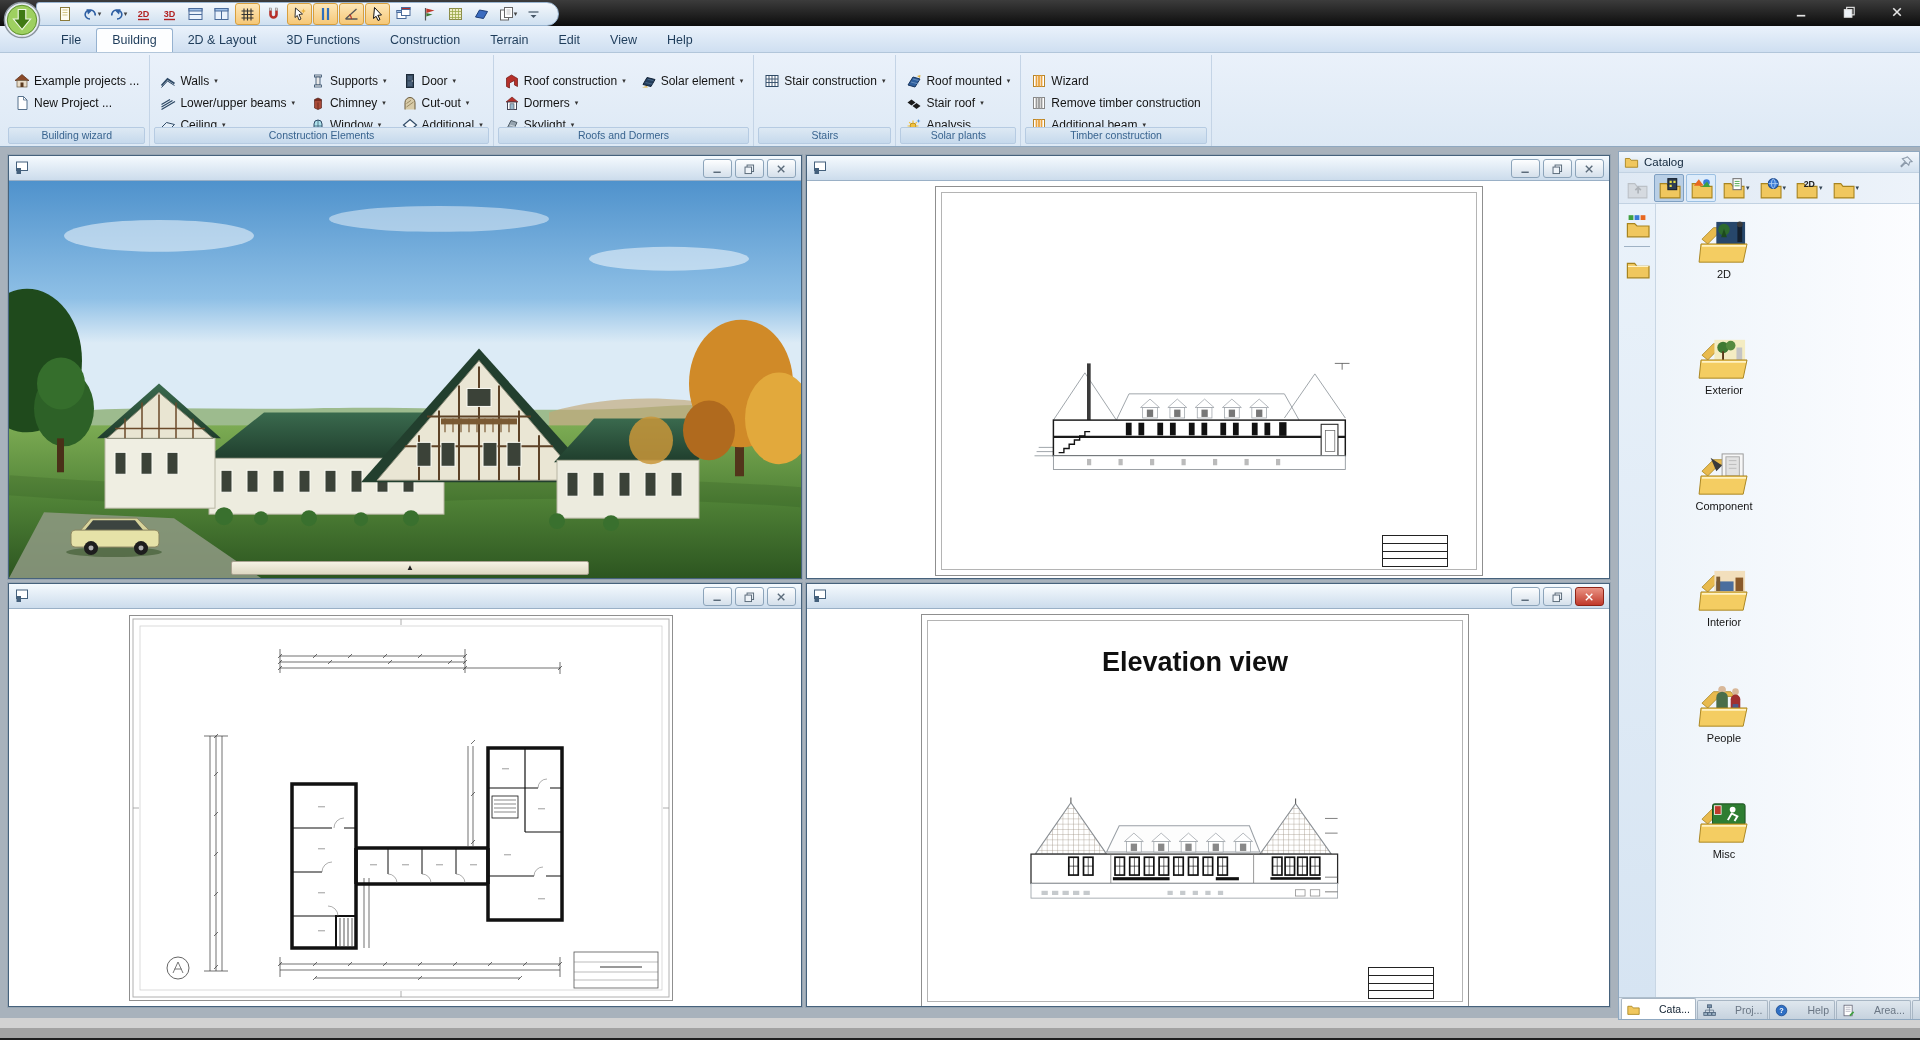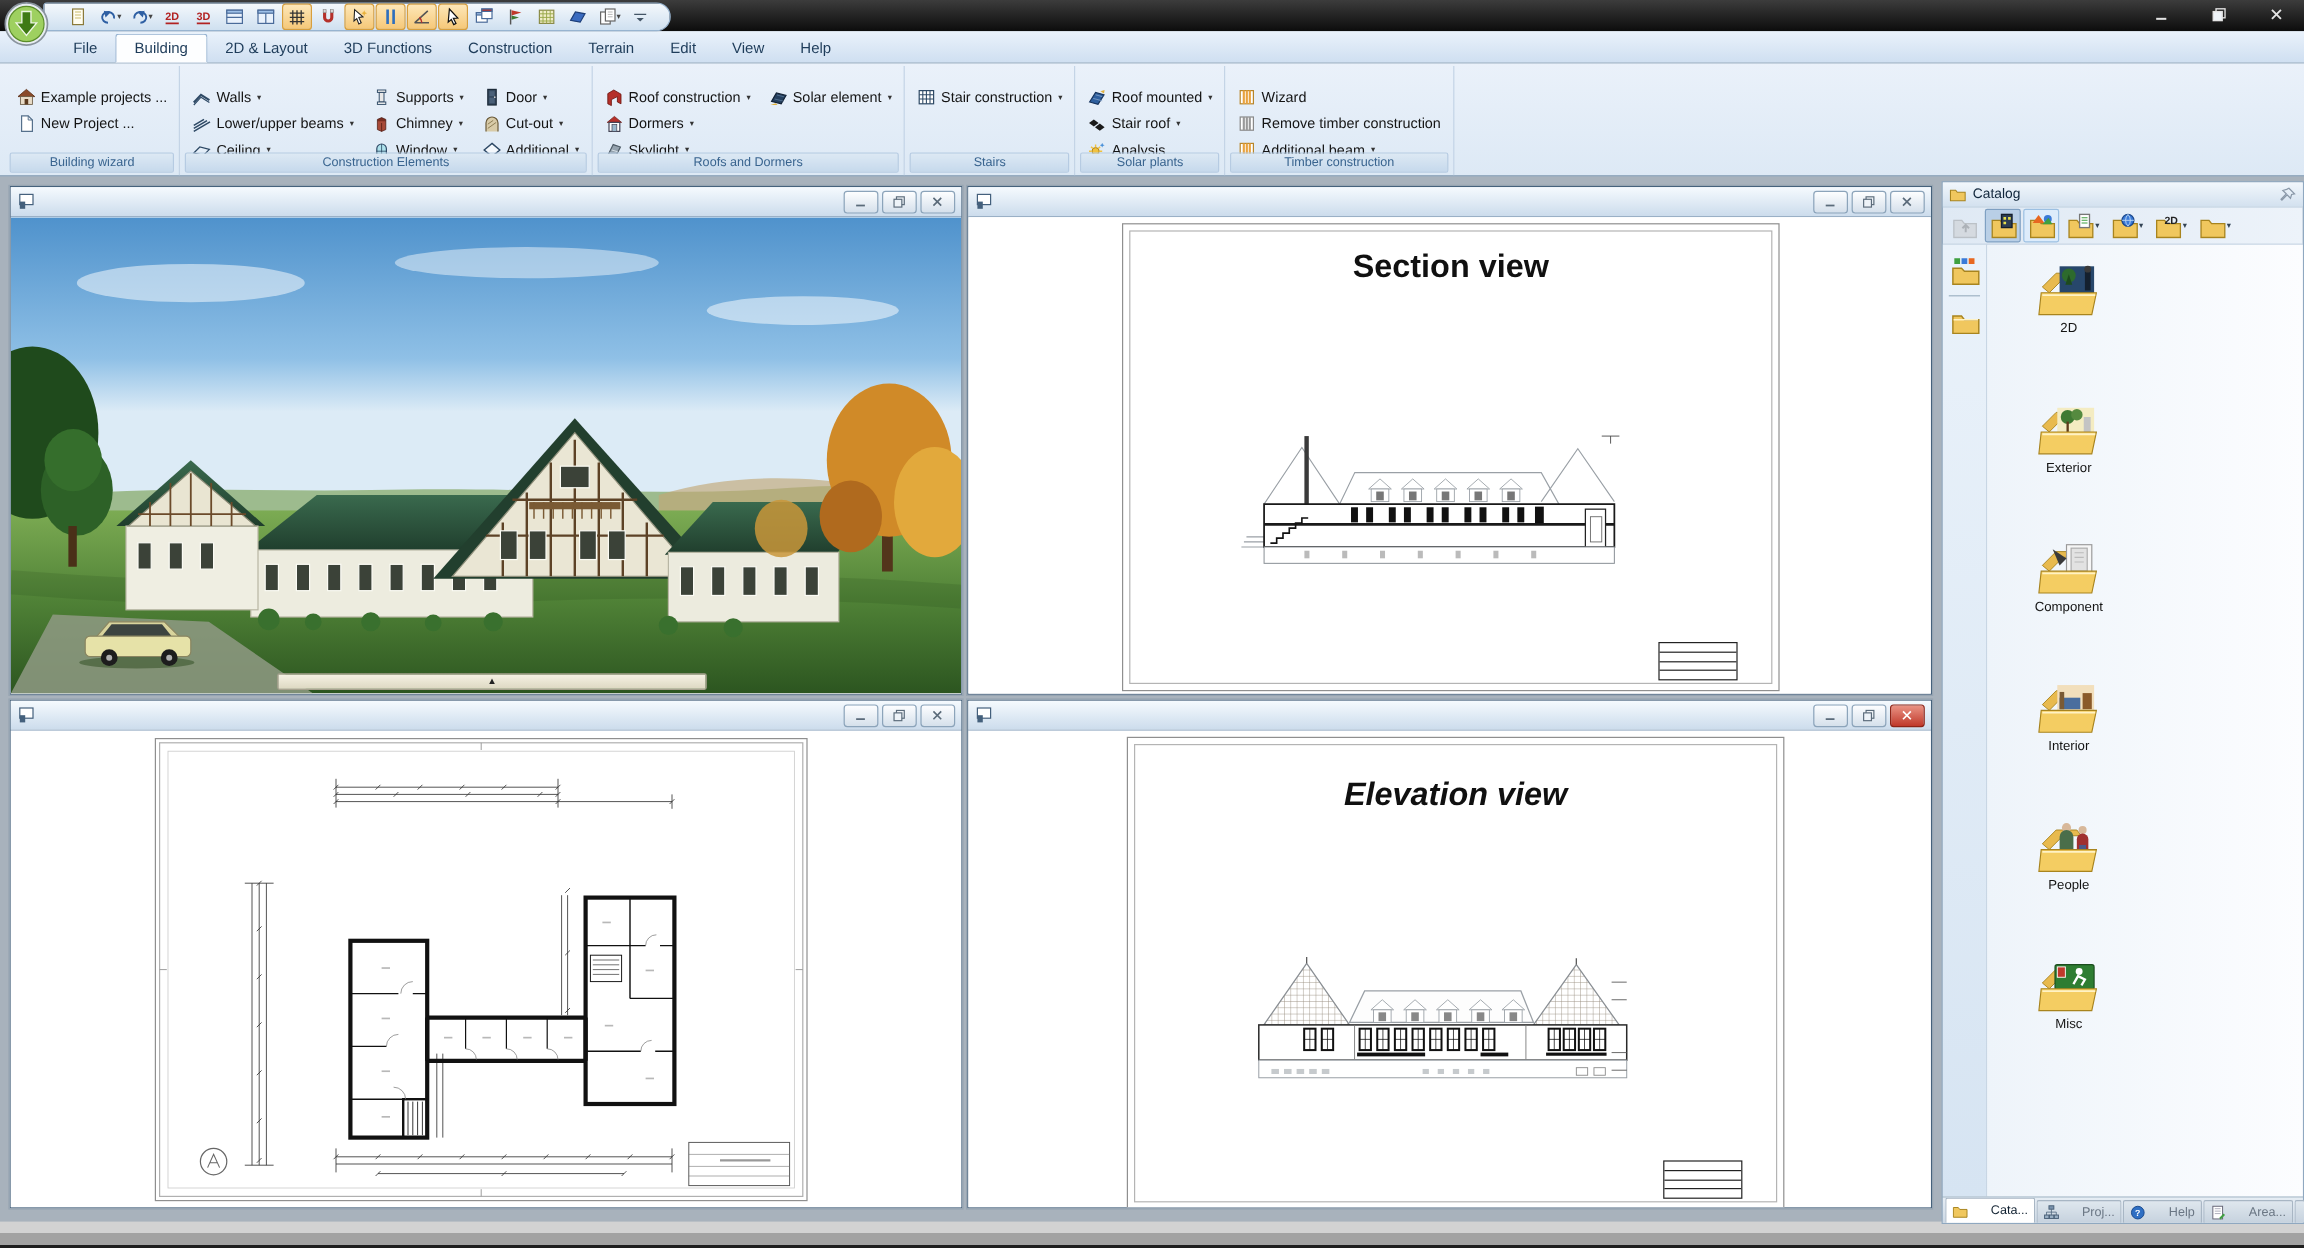--- a/index.html
+++ b/index.html
@@ -639,21 +639,20 @@
         <span class="vbtn">
             <span><svg viewBox="0 0 16 16" width="100%" height="100%" preserveAspectRatio="xMidYMid meet">
                 <path d="M3.5 3.5l8 8M11.5 3.5l-8 8" stroke="currentColor" stroke-width="1.7"></path>
               </svg></span>
           </span>
       </span>
     </div>
     <div class="vcontent">
       <div class="sheet" style="left:128px;top:5px;width:546px;height:388px;">
         <div class="inner"></div>
-        <div class="sheet-title">Section view</div>
         <svg class="drawing" style="left:88px;top:168px;width:336px;height:126px;" viewBox="0 0 320 120" preserveAspectRatio="none">
           <g stroke="#9aa0a6" fill="none" stroke-width="0.9">
             <polyline points="28,62 58,17 88,62"></polyline>
             <polyline points="88,62 100,37 248,37 262,62"></polyline>
             <polyline points="248,60 277,18 306,60"></polyline>
             <path d="M10 96h18M12 92h16M14 88h14"></path>
           </g>
           <rect x="60" y="8" width="3.5" height="54" fill="#3a3a3a"></rect>
           <g stroke="#9aa0a6" fill="#fff" stroke-width="0.7">
             <polygon points="111,50 120,42 129,50"></polygon>
@@ -817,21 +816,21 @@
               </svg></span>
           </span>
         <span class="vbtn red">
             <span><svg viewBox="0 0 16 16" width="100%" height="100%" preserveAspectRatio="xMidYMid meet">
                 <path d="M3.5 3.5l8 8M11.5 3.5l-8 8" stroke="currentColor" stroke-width="1.7"></path>
               </svg></span>
           </span>
       </span>
     </div>
     <div class="vcontent">
-      <div class="sheet" style="left:132px;top:5px;width:546px;height:392px;font-style:italic;">
+      <div class="sheet" style="left:114px;top:5px;width:546px;height:392px;">
         <div class="inner"></div>
         <div class="sheet-title">Elevation view</div>
         <svg class="drawing" style="left:88px;top:172px;width:336px;height:130px;" viewBox="0 0 320 124" preserveAspectRatio="none">
           <defs>
             <pattern id="ht" width="5" height="5" patternUnits="userSpaceOnUse">
                 <path d="M0 0H5M0 0V5" stroke="#9a8f80" stroke-width="0.7"></path>
               </pattern>
           </defs>
           <polygon points="24,64 58,15 92,64" fill="url(#ht)" stroke="#8a8f94"></polygon>
           <polygon points="238,64 272,16 306,64" fill="url(#ht)" stroke="#8a8f94"></polygon>

